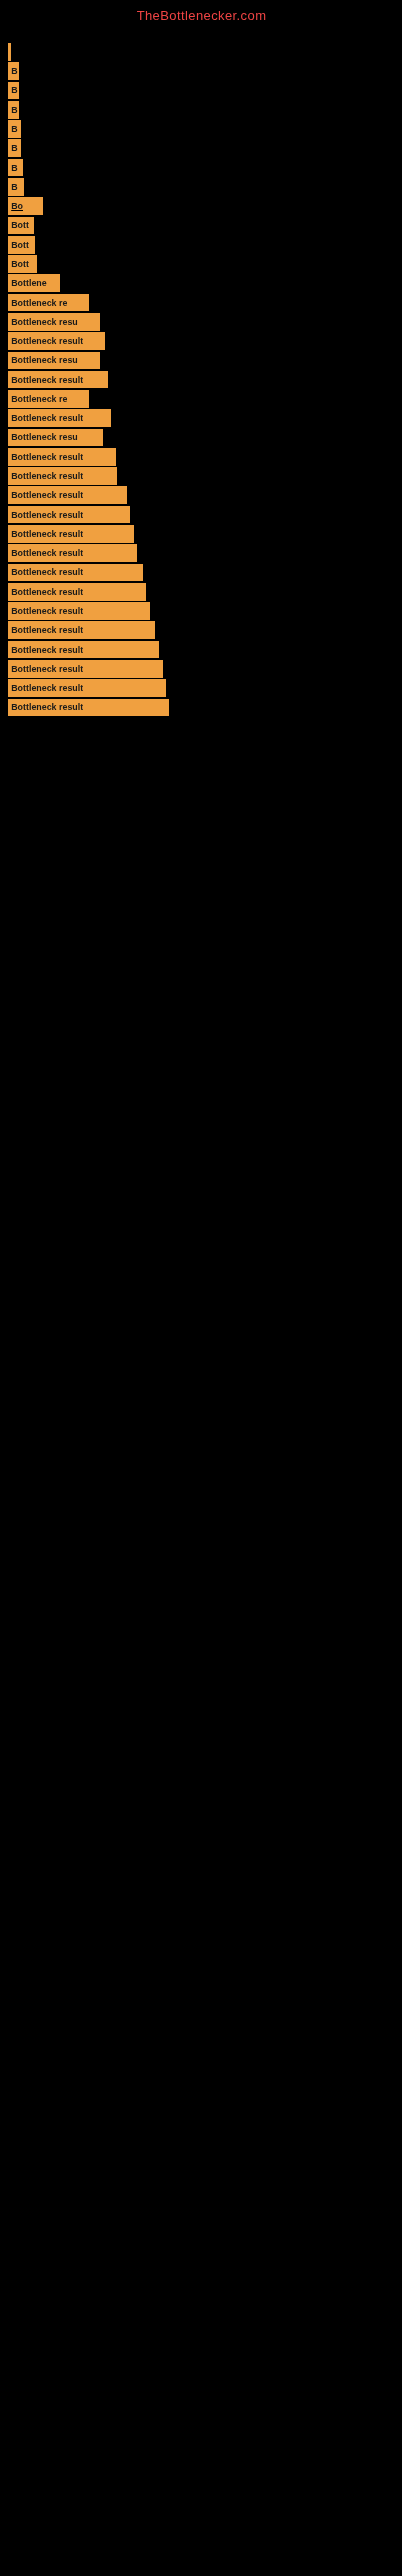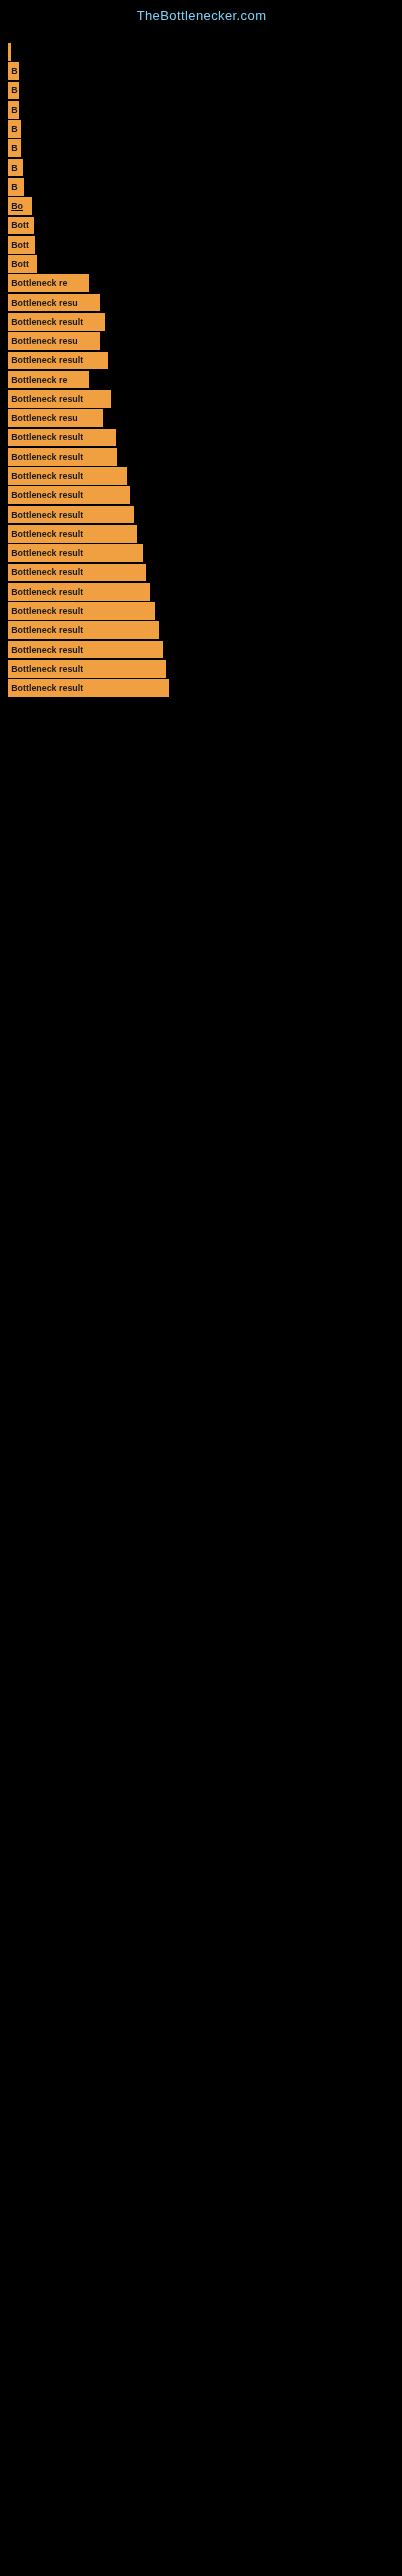--- a/index.html
+++ b/index.html
@@ -10,21 +10,21 @@
 
     body {
       background-color: #000000;
       width: 403px;
       min-height: 2576px;
       font-family: Arial, sans-serif;
       position: relative;
     }
 
     .site-title {
-      color: #7dd3fc;
+      color: #ef4444;
       font-size: 13px;
       text-align: center;
       padding: 8px 0 4px 0;
       letter-spacing: 0.4px;
     }
 
     .bars-container {
       padding: 16px 8px 8px 8px;
       display: flex;
       flex-direction: column;
@@ -92,40 +92,45 @@
       <div class="bar" style="width: 14.5px;">
         <span class="bar-label">B</span>
       </div>
     </div>
     <div class="bar-item">
       <div class="bar" style="width: 16px;">
         <span class="bar-label">B</span>
       </div>
     </div>
     <div class="bar-item">
-      <div class="bar" style="width: 24px; text-decoration: underline;">
+      <div class="bar" style="width: 35px; text-decoration: underline;">
         <span class="bar-label">Bo</span>
       </div>
     </div>
     <div class="bar-item">
       <div class="bar" style="width: 26px;">
         <span class="bar-label">Bott</span>
       </div>
     </div>
     <div class="bar-item">
       <div class="bar" style="width: 27px;">
         <span class="bar-label">Bott</span>
       </div>
     </div>
     <div class="bar-item">
       <div class="bar" style="width: 29px;">
         <span class="bar-label">Bott</span>
       </div>
     </div>
     <div class="bar-item">
+      <div class="bar" style="width: 52px;">
+        <span class="bar-label">Bottlene</span>
+      </div>
+    </div>
+    <div class="bar-item">
       <div class="bar" style="width: 81px;">
         <span class="bar-label">Bottleneck re</span>
       </div>
     </div>
     <div class="bar-item">
       <div class="bar" style="width: 92px;">
         <span class="bar-label">Bottleneck resu</span>
       </div>
     </div>
     <div class="bar-item">

